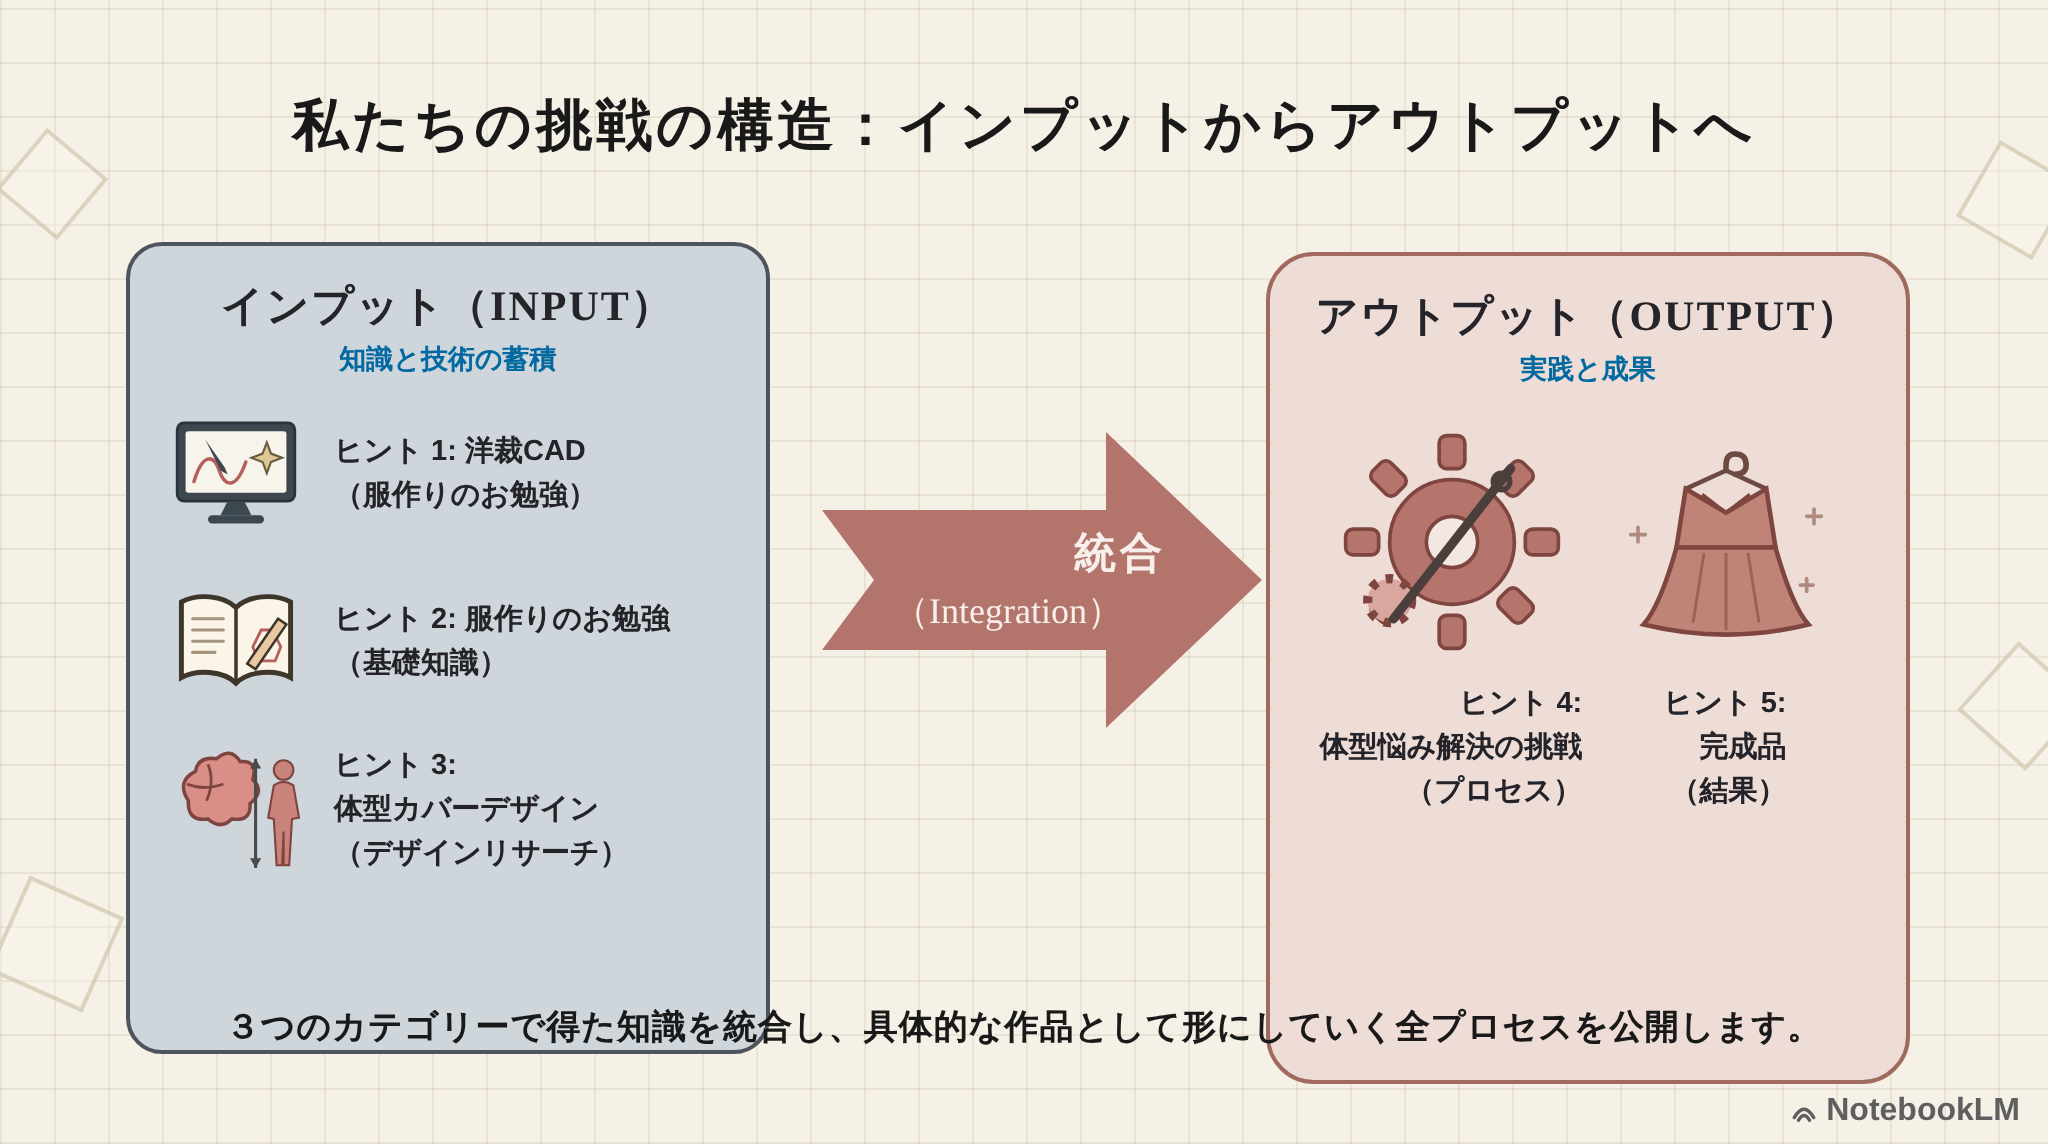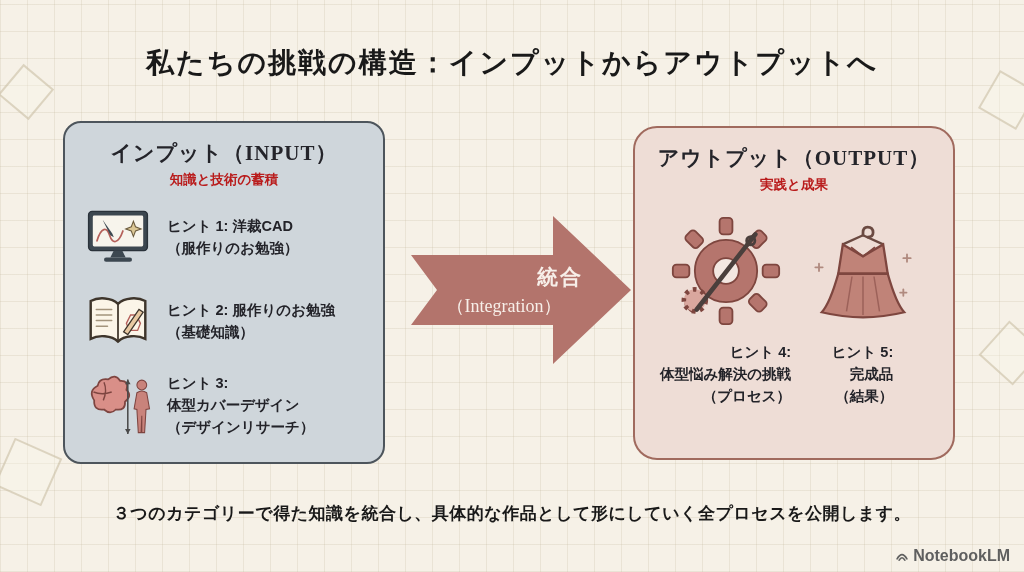--- a/index.html
+++ b/index.html
@@ -32,39 +32,39 @@
   .deco.d2{left:986px;top:78px;width:44px;height:44px;transform:rotate(30deg);}
   .deco.d3{left:2px;top:446px;width:52px;height:52px;transform:rotate(24deg);}
   .deco.d4{left:988px;top:330px;width:46px;height:46px;transform:rotate(42deg);}
   .page-title{
     position:absolute;left:0;top:44px;width:100%;text-align:center;
     font-family:"Liberation Serif","DejaVu Serif",serif;
     font-weight:700;font-size:28px;letter-spacing:2px;color:#191919;
   }
   .box{position:absolute;border-radius:18px;}
   .input-box{
-    left:63px;top:121px;width:322px;height:343px;
+    left:63px;top:121px;width:322px;height:406px;
     background:var(--input-bg);
     border:2.5px solid var(--input-border);
     padding:16px 18px 12px 18px;
   }
   .output-box{
-    left:633px;top:126px;width:322px;height:334px;
+    left:633px;top:126px;width:322px;height:416px;
     background:var(--output-bg);
     border:2.5px solid var(--output-border);
     border-radius:24px;
     padding:16px 16px 12px 16px;
   }
   .box-title{
     text-align:center;
     font-family:"Liberation Serif","DejaVu Serif",serif;
     font-weight:700;font-size:21px;color:#24242a;letter-spacing:1px;
   }
   .box-subtitle{
-    text-align:center;font-size:13.5px;font-weight:600;color:#b91c1c;
+    text-align:center;font-size:13.5px;font-weight:600;color:#0369a1;
     margin-top:4px;
   }
   .input-items{display:flex;flex-direction:column;gap:14px;margin-top:14px;}
   .input-item{display:flex;align-items:center;gap:14px;}
   .icon-wrap{flex:0 0 auto;display:inline-flex;align-items:center;justify-content:center;}
   .icon-wrap.small{width:70px;height:70px;}
   .item-label{
     font-size:14.5px;font-weight:700;color:#232329;line-height:1.5;
   }
   .preline{white-space:pre-line;}

